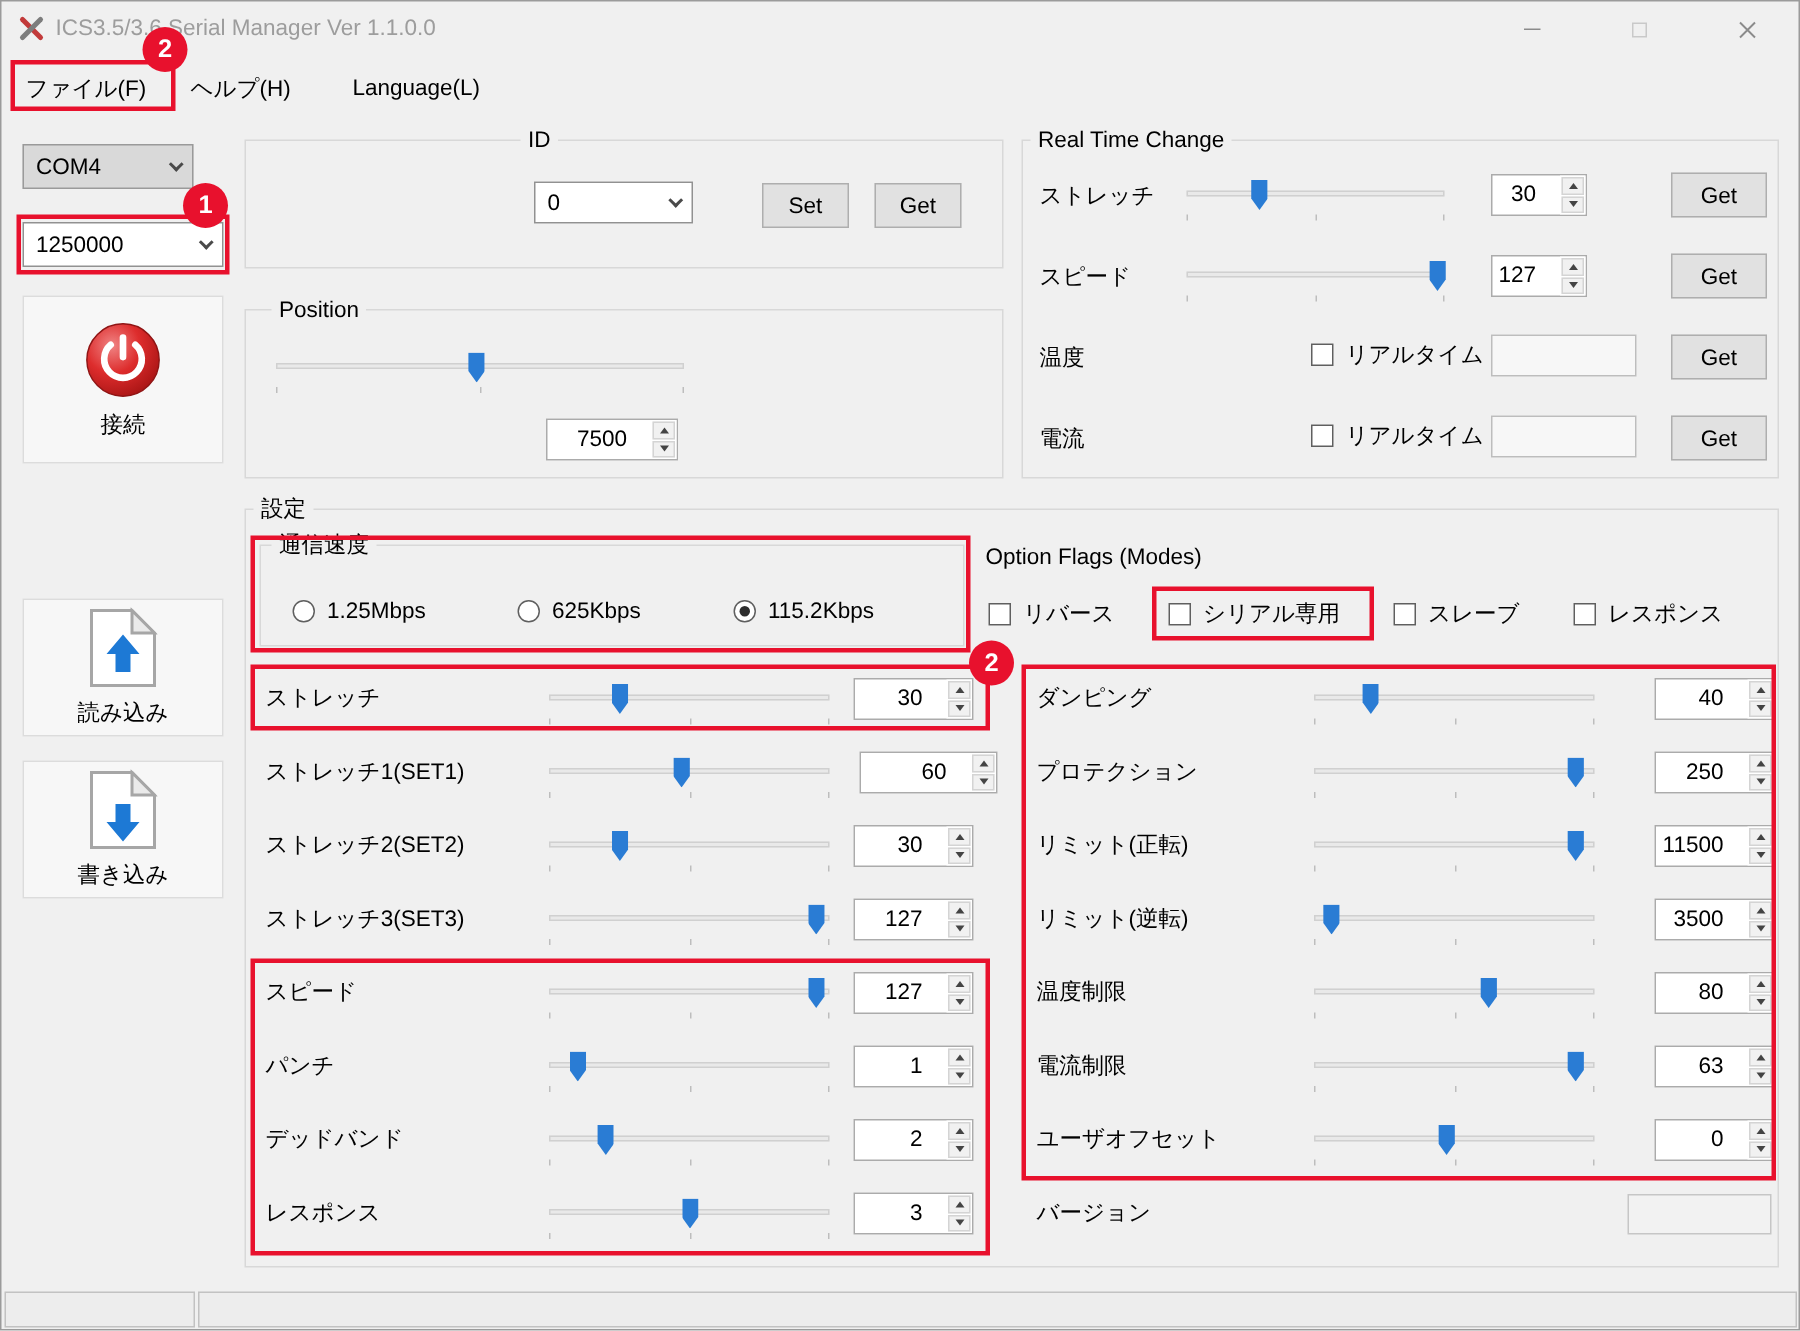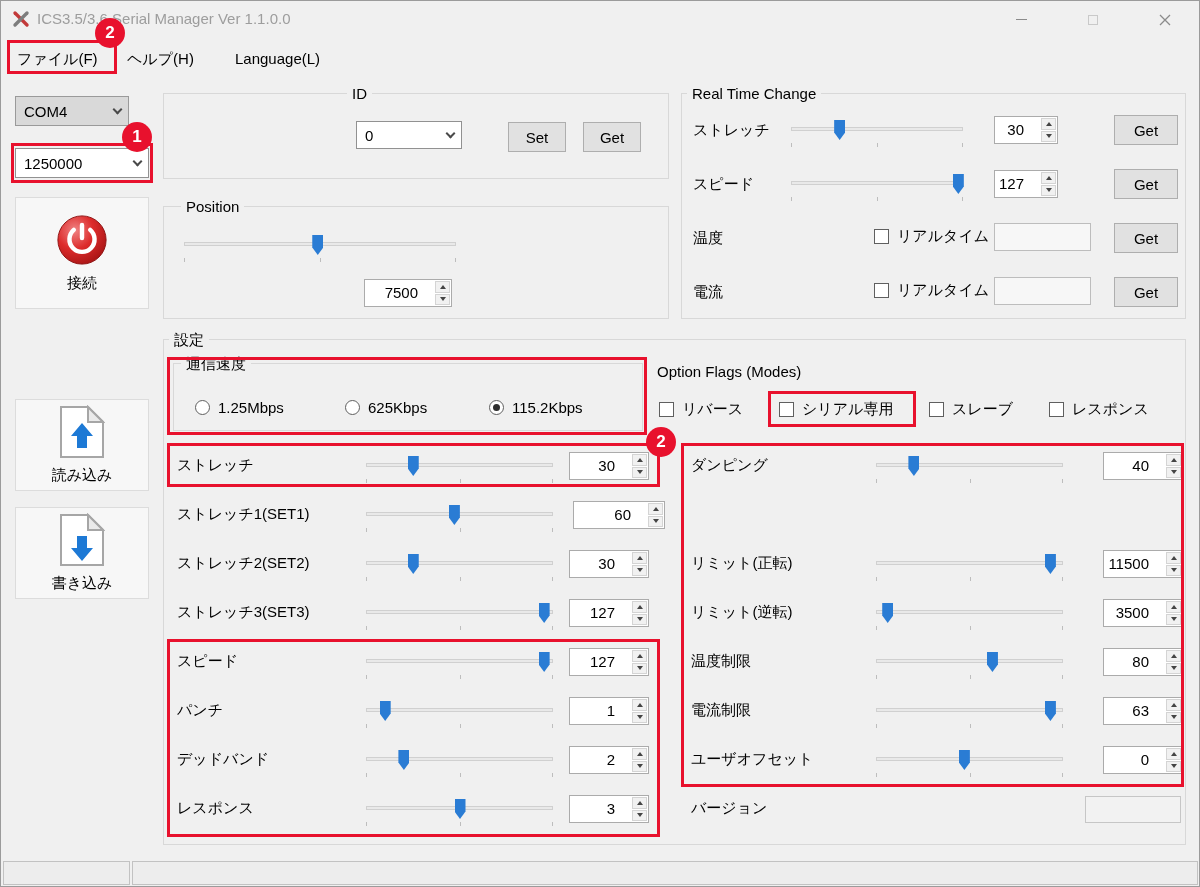--- a/index.html
+++ b/index.html
@@ -435,20 +435,41 @@
           <div class="sb">
             <i class="tu"></i>
           </div>
           <div class="sb">
             <i class="td"></i>
           </div>
         </div>
     </div>
   </div>
 
+  <div class="prow" style="left:690px;top:499px;width:492px">
+    <div class="plabel">プロテクション</div>
+    <div class="slider" style="left:185px;top:0;width:187px">
+      <div class="track"></div>
+        <div class="thumb" style="left: calc(93% - 5px);"></div>
+      <div class="tick" style="left:0"></div>
+        <div class="tick" style="left:50%"></div>
+        <div class="tick" style="right:0"></div>
+    </div>
+    <div class="spin" style="left:412px;top:1px;width:80px">
+      <div class="sval">250</div>
+      <div class="sbtns">
+          <div class="sb">
+            <i class="tu"></i>
+          </div>
+          <div class="sb">
+            <i class="td"></i>
+          </div>
+        </div>
+    </div>
+  </div>
 
   <div class="prow" style="left:690px;top:548px;width:492px">
     <div class="plabel">リミット(正転)</div>
     <div class="slider" style="left:185px;top:0;width:187px">
       <div class="track"></div>
         <div class="thumb" style="left: calc(93% - 5px);"></div>
       <div class="tick" style="left:0"></div>
         <div class="tick" style="left:50%"></div>
         <div class="tick" style="right:0"></div>
     </div>

